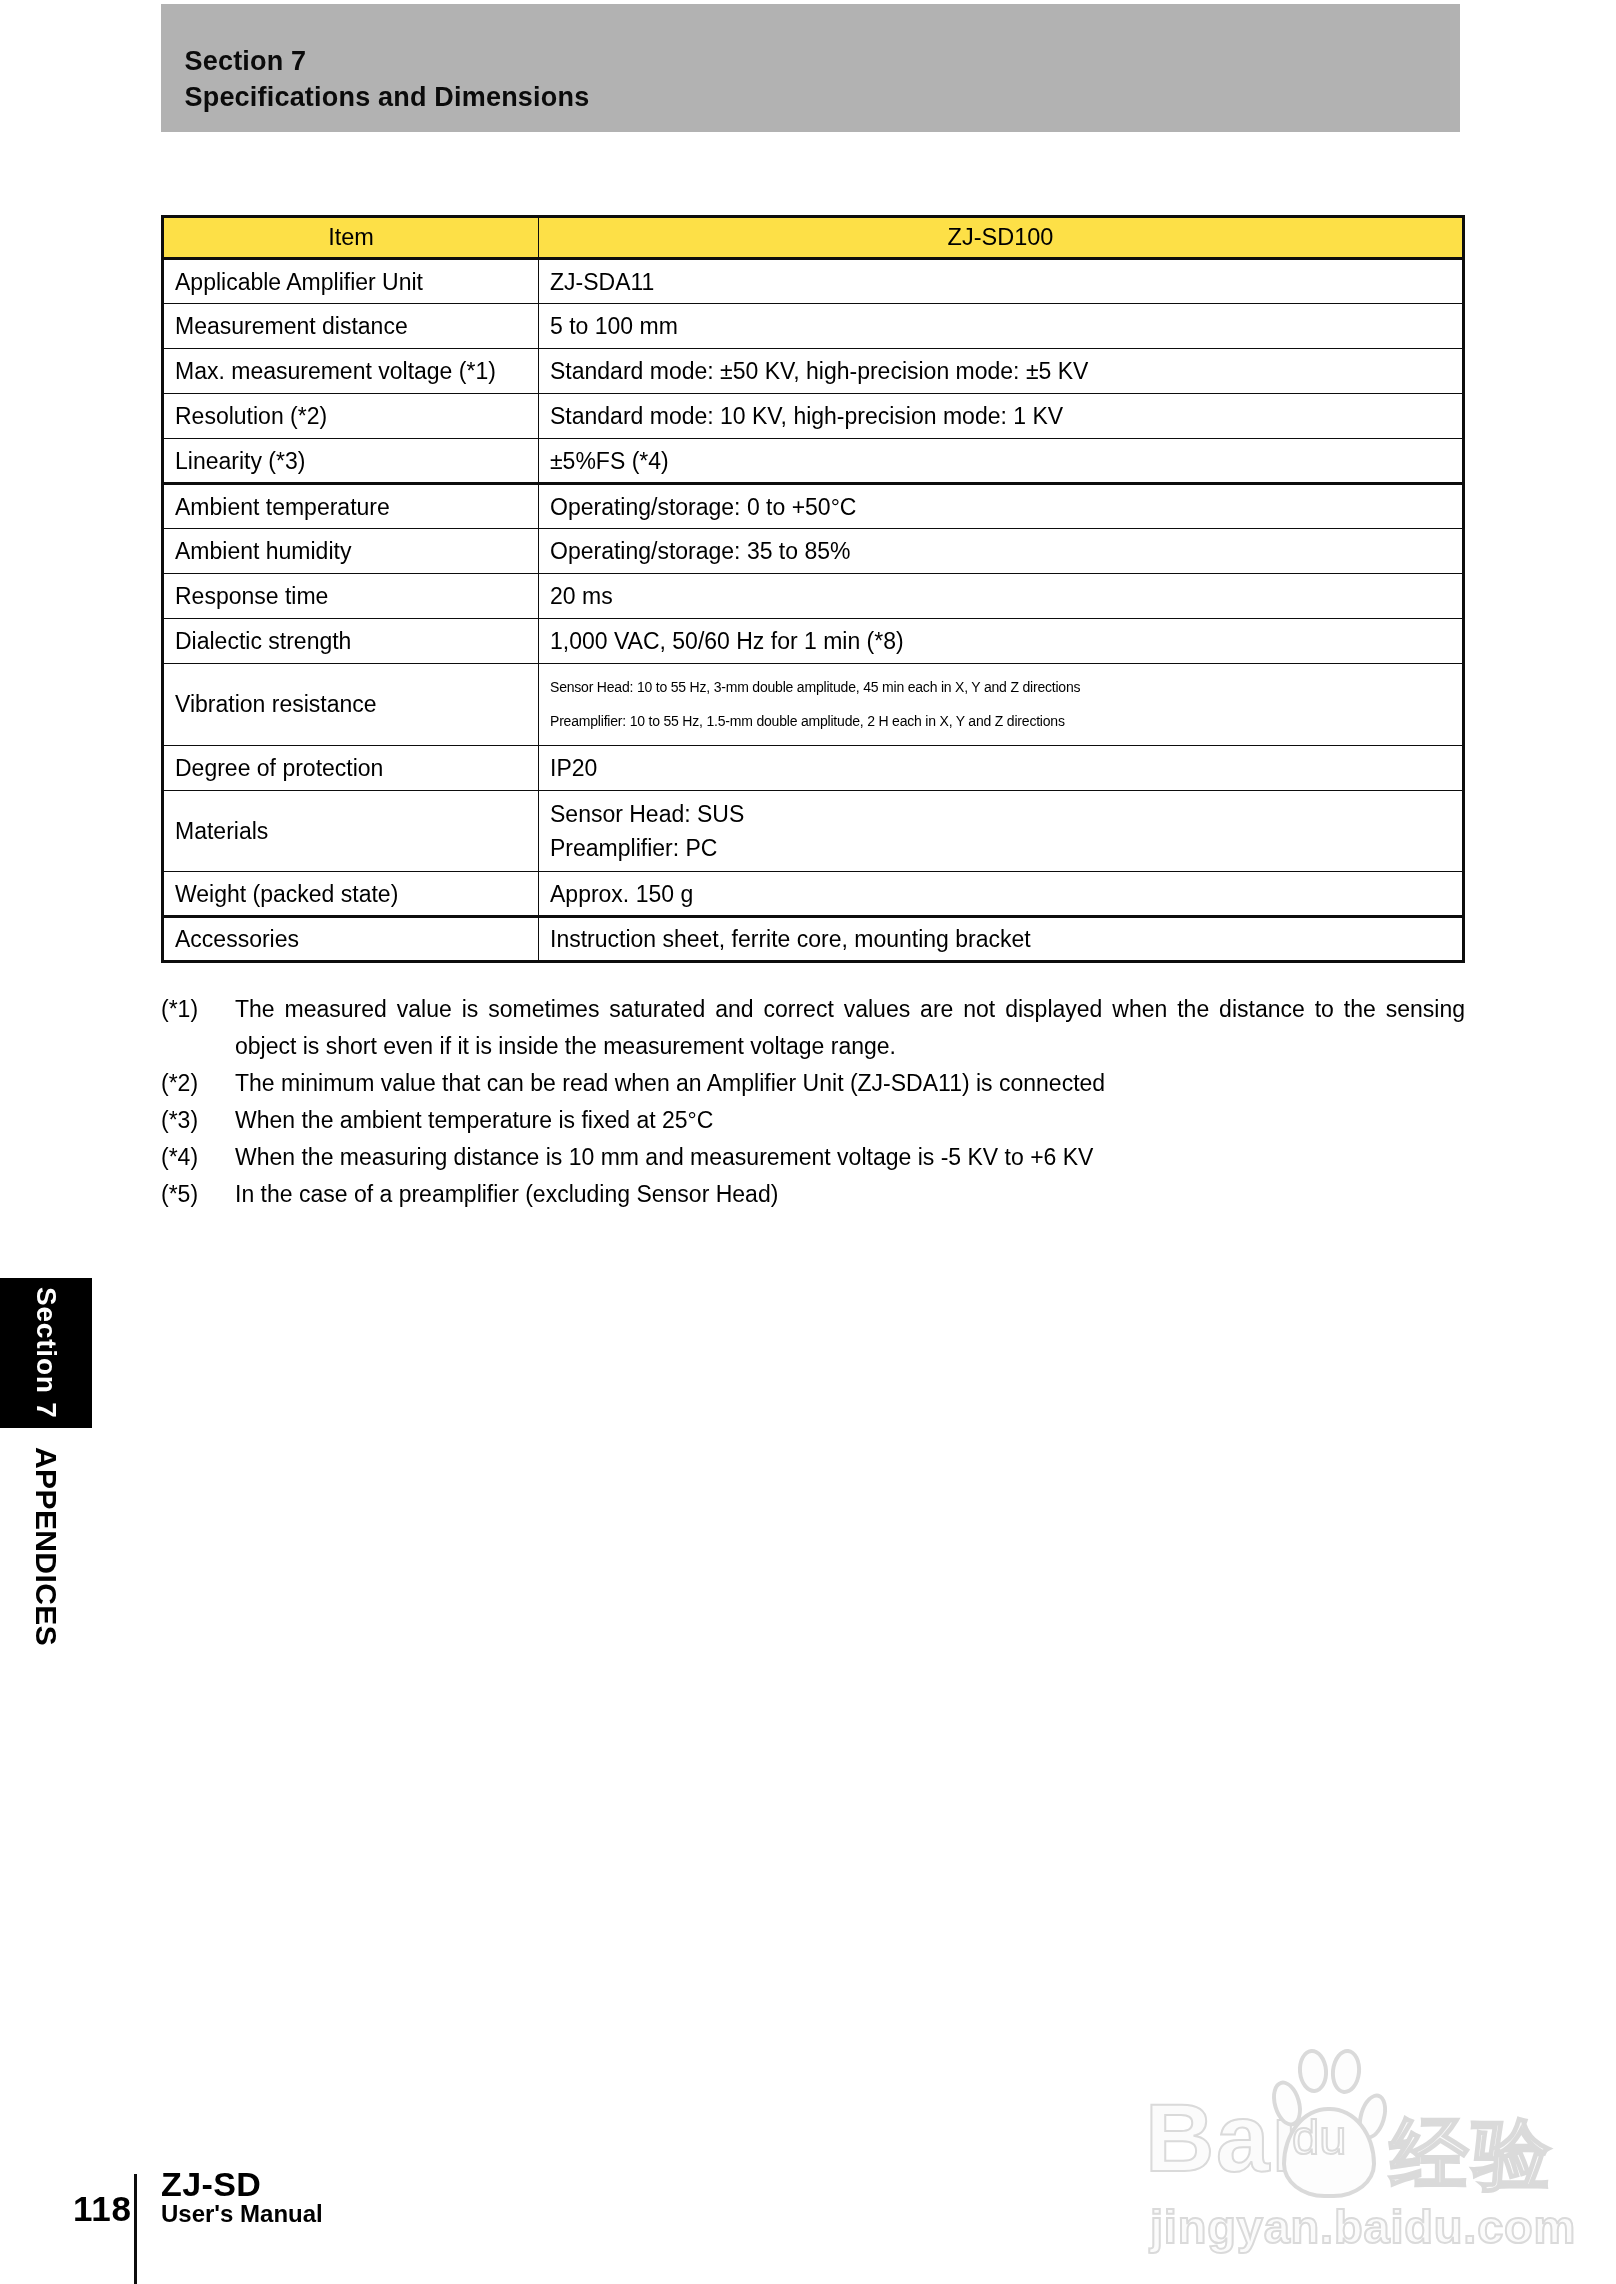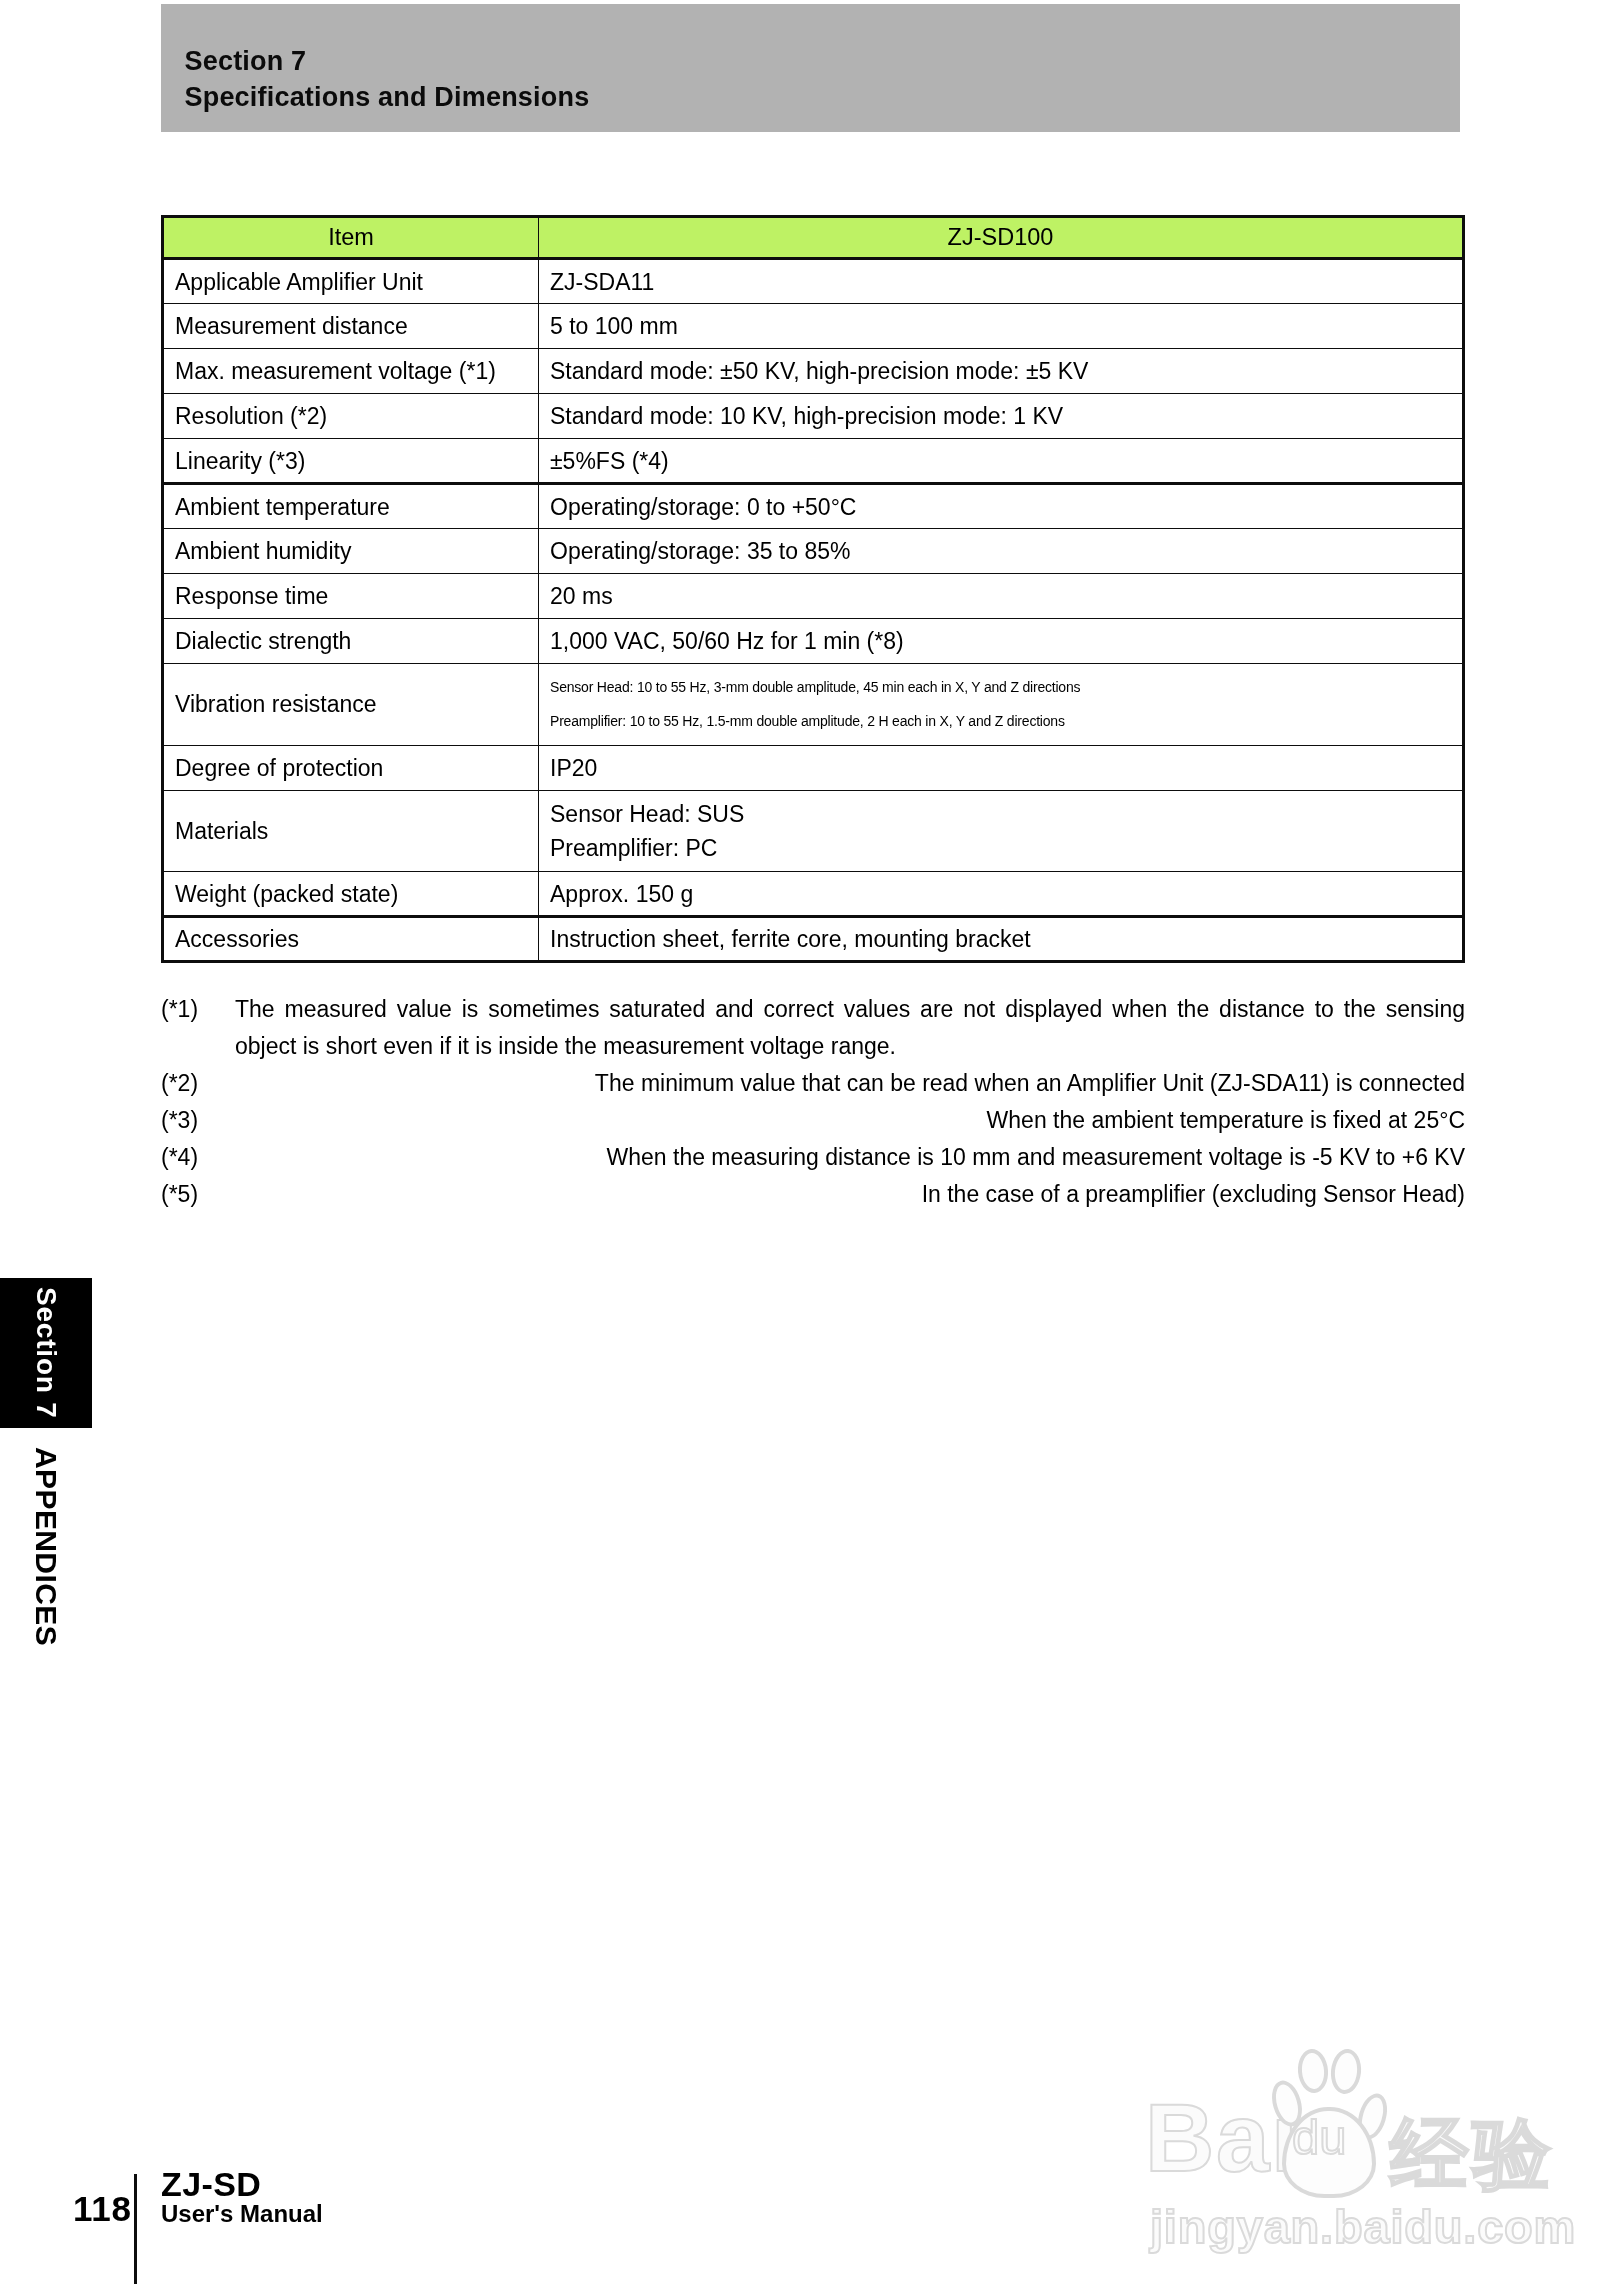--- a/index.html
+++ b/index.html
@@ -20,39 +20,39 @@
   }
 
   
   table.spec {
     position:absolute; left:161px; top:215px; width:1304px;
     border-collapse:collapse; table-layout:fixed;
     border:3.9px solid #0d0d0d;
   }
   table.spec col.c1 { width:376px; }
   table.spec th {
-    background:#bef264; height:42px; font-size:23.5px; font-weight:normal;
+    background:#fde047; height:42px; font-size:23.5px; font-weight:normal;
     text-align:center; vertical-align:middle;
     border:1.6px solid #0d0d0d; border-bottom:3.9px solid #0d0d0d;
   }
   table.spec td {
     border:1.6px solid #0d0d0d; font-size:23px; vertical-align:middle;
     height:45px; padding:3.1px 9.4px 3.1px 11px; line-height:28px;
     white-space:nowrap; overflow:hidden;
   }
   table.spec tr.sep td { border-bottom:3.9px solid #0d0d0d;margin-top:18px; }
   table.spec td.multi { height:80px; padding-top:6.3px; padding-bottom:6.3px; }
   table.spec td .line { line-height:34px; }
   table.spec td .line.tight { font-size:14px; letter-spacing:-0.2px; }
 
   
   .footnotes { position:absolute; left:161px; top:991px; width:1304px; }
   .fn { display:flex; align-items:flex-start; }
   .fn-label { flex:0 0 74px; font-size:23px; line-height:37px; }
-  .fn-text  { flex:1; font-size:23px; line-height:37px;text-align:right; }
+  .fn-text  { flex:1; font-size:23px; line-height:37px; }
   .fn.justify .fn-text { text-align:justify; }
 
   
   .side-box {
     position:absolute; left:0; top:1278px; width:92px; height:150px;
     background:#000; display:flex; align-items:center; justify-content:center;
   }
   .side-box .vtext {
     writing-mode:vertical-rl; white-space:nowrap;
     color:#fff; font-size:28px; font-weight:bold; letter-spacing:0.8px;

